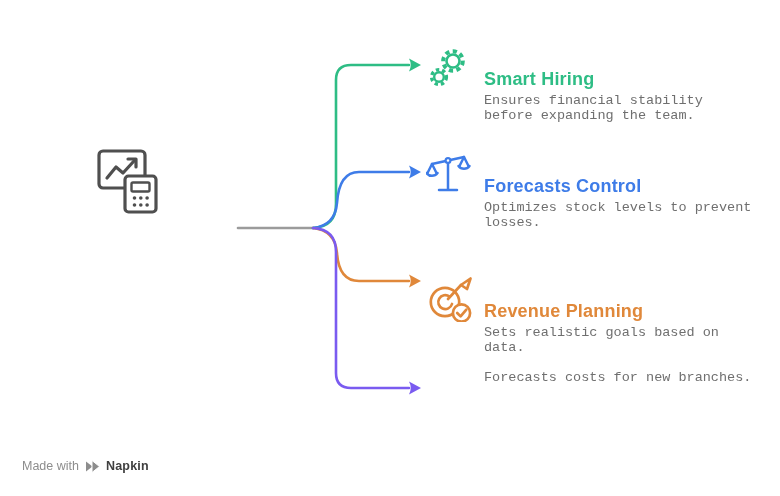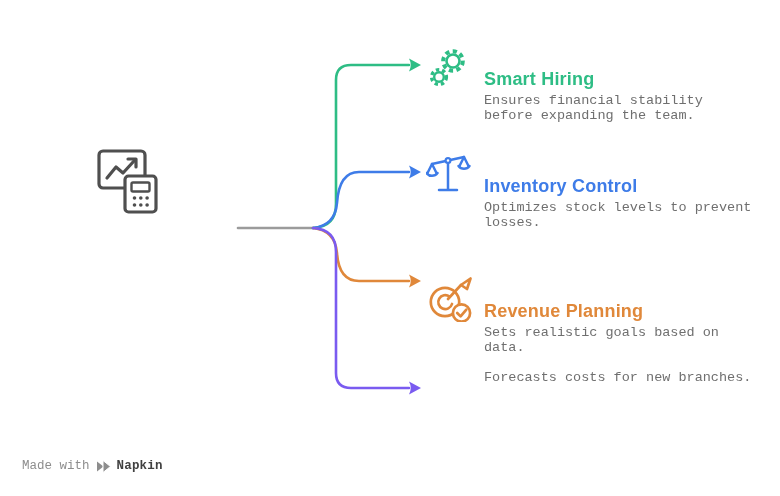--- a/index.html
+++ b/index.html
@@ -43,21 +43,21 @@
     margin: 3px 0 0 58px; width: 272px;
     font-size: 13.5px; line-height: 15px;
     color: #6F6F6F;
     font-family: Liberation Mono, monospace;
   }
 
   
   .footer {
     position: absolute; left: 22px; top: 459px;
     display: flex; align-items: center; gap: 6px;
-    font-size: 12.5px; color: #8D8D8D; font-family: Liberation Mono, monospace;
+    font-size: 12.5px; color: #8D8D8D;
   }
   .footer .brand { font-weight: 600; color: #404040; letter-spacing: 0.2px; }
   .napkin-logo { display: inline-block; }
 </style>
 </head>
 <body>
 
 <div id="canvas">
 
   <svg id="connectors" viewBox="0 0 780 496">
@@ -115,21 +115,21 @@
             <path d="M22,10 L22,38"></path>
             <path d="M13,39 L31,39"></path>
             <path d="M6,13 L1.5,22 M6,13 L10.5,22"></path>
             <path d="M0.5,22 A6.8,6.8 0 0 0 11.5,22"></path>
             <path d="M38,6 L33.5,15 M38,6 L42.5,15"></path>
             <path d="M32.5,15 A6.8,6.8 0 0 0 43.5,15"></path>
           </g>
           <circle cx="22" cy="9.5" r="2.4" fill="#ffffff" stroke="#3E7CE8" stroke-width="2.2"></circle>
         </svg>
       </div>
-      <div class="item-title">Inventory Control</div>
+      <div class="item-title">Forecasts Control</div>
     </div>
     <div class="item-desc">Optimizes stock levels to prevent losses.</div>
   </div>
 
   <div class="item item-2">
     <div class="item-head">
       <div class="icon-box">
         <svg width="46" height="46" viewBox="0 0 46 46">
           <g fill="none" stroke="#E0883A" stroke-width="2.7" stroke-linecap="round" stroke-linejoin="round">
             <circle cx="19" cy="26" r="14.2"></circle>

